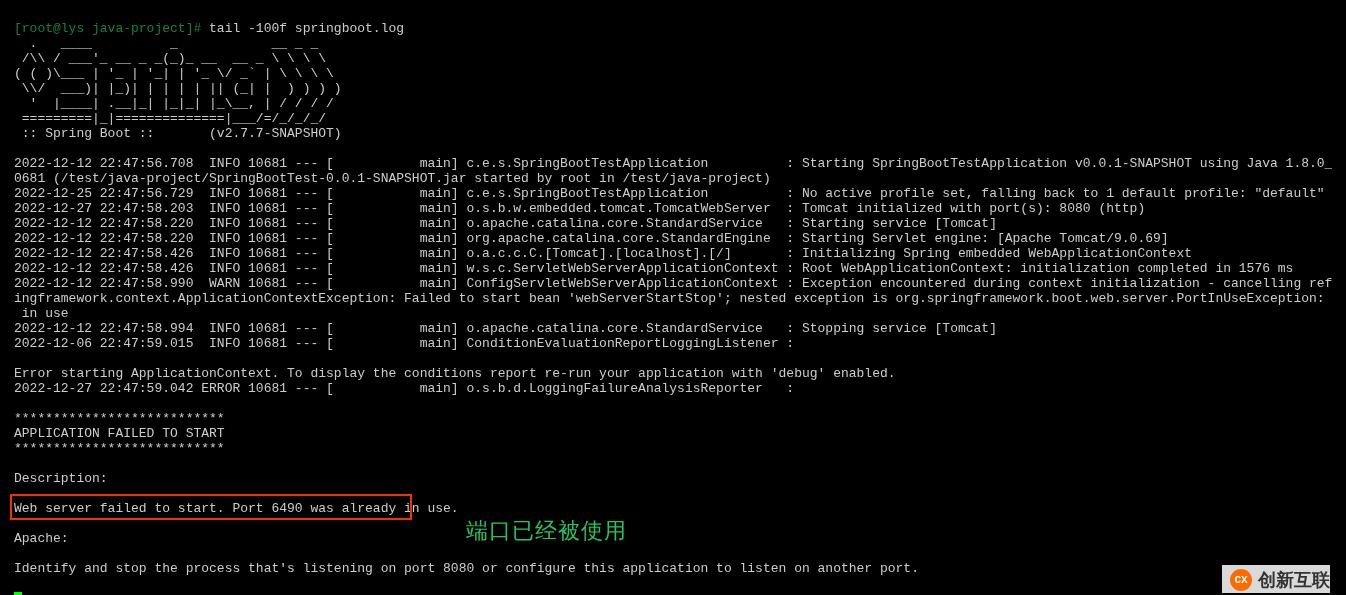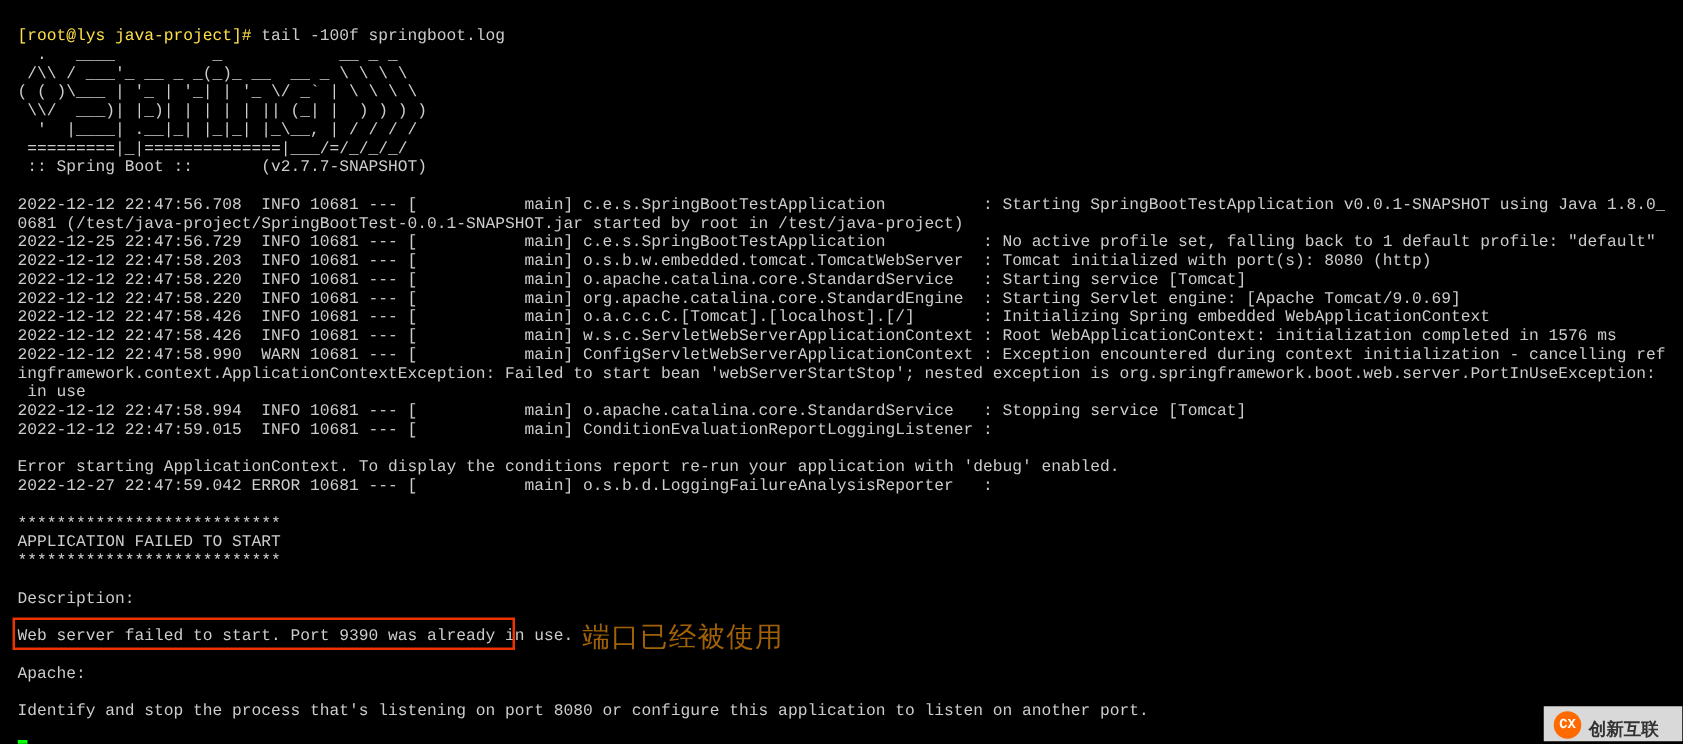--- a/index.html
+++ b/index.html
@@ -12,68 +12,68 @@
       width: 1346px;
       height: 595px;
       overflow: hidden;
       padding: 6px 14px;
       position: relative;
     }
     .terminal {
       white-space: pre;
       overflow: hidden;
     }
-    .prompt-root { color: #fde047; }
+    .prompt-root { color: #15803d; }
     .red-box {
       position: absolute;
       left: 10px;
       top: 494px;
       width: 402px;
       height: 26px;
       border: 2px solid #e30;
       z-index: 5;
     }
     .annotation {
       position: absolute;
       left: 466px;
-      top: 502px;
-      color: #a16207;
+      top: 523px;
+      color: #22c55e;
       font-size: 22px;
       font-family: "Microsoft YaHei", "SimHei", sans-serif;
       letter-spacing: 1px;
       z-index: 5;
       text-align: right;
     }
     .watermark {
       position: absolute;
-      right: 0px;
+      right: 16px;
       bottom: 2px;
       background: rgba(255,255,255,0.85);
-      padding: 4px 19px 2px 8px;
+      padding: 4px 0 2px 8px;
       display: flex;
-      align-items: flex-end;
+      align-items: center;
       gap: 6px;
       z-index: 10;
     }
     .watermark .logo {
       width: 22px;
       height: 22px;
       background: #ff6a00;
       border-radius: 50%;
       display: flex;
       align-items: center;
       justify-content: center;
       color: #fff;
       font-weight: bold;
       font-size: 11px;
     }
     .watermark .txt {
       color: #333;
       font-family: "Microsoft YaHei", sans-serif;
-      font-size: 14px;
+      font-size: 18px;
       font-weight: bold;
     }
     .cursor {
       display: inline-block;
       width: 8px;
       height: 14px;
       background: #0f0;
       vertical-align: text-bottom;
     }
   </style>
@@ -86,41 +86,41 @@
  /\\ / ___'_ __ _ _(_)_ __  __ _ \ \ \ \
 ( ( )\___ | '_ | '_| | '_ \/ _` | \ \ \ \
  \\/  ___)| |_)| | | | | || (_| |  ) ) ) )
   '  |____| .__|_| |_|_| |_\__, | / / / /
  =========|_|==============|___/=/_/_/_/
  :: Spring Boot ::       (v2.7.7-SNAPSHOT)</span>
 
 <span>2022-12-12 22:47:56.708  INFO 10681 --- [           main] c.e.s.SpringBootTestApplication          : Starting SpringBootTestApplication v0.0.1-SNAPSHOT using Java 1.8.0_321 on lys with PID 1</span>
 <span>0681 (/test/java-project/SpringBootTest-0.0.1-SNAPSHOT.jar started by root in /test/java-project)</span>
 <span>2022-12-25 22:47:56.729  INFO 10681 --- [           main] c.e.s.SpringBootTestApplication          : No active profile set, falling back to 1 default profile: "default"</span>
-<span>2022-12-12 22:47:58.203  INFO 10681 --- [           main] o.s.b.w.embedded.tomcat.TomcatWebServer  : Tomcat initialized with port(s): 8080 (http)</span>
+<span>2022-12-27 22:47:58.203  INFO 10681 --- [           main] o.s.b.w.embedded.tomcat.TomcatWebServer  : Tomcat initialized with port(s): 8080 (http)</span>
 <span>2022-12-12 22:47:58.220  INFO 10681 --- [           main] o.apache.catalina.core.StandardService   : Starting service [Tomcat]</span>
 <span>2022-12-12 22:47:58.220  INFO 10681 --- [           main] org.apache.catalina.core.StandardEngine  : Starting Servlet engine: [Apache Tomcat/9.0.69]</span>
 <span>2022-12-12 22:47:58.426  INFO 10681 --- [           main] o.a.c.c.C.[Tomcat].[localhost].[/]       : Initializing Spring embedded WebApplicationContext</span>
 <span>2022-12-12 22:47:58.426  INFO 10681 --- [           main] w.s.c.ServletWebServerApplicationContext : Root WebApplicationContext: initialization completed in 1576 ms</span>
 <span>2022-12-12 22:47:58.990  WARN 10681 --- [           main] ConfigServletWebServerApplicationContext : Exception encountered during context initialization - cancelling refresh attempt: org.spr</span>
 <span>ingframework.context.ApplicationContextException: Failed to start bean 'webServerStartStop'; nested exception is org.springframework.boot.web.server.PortInUseException: Port 8080 is already</span>
 <span> in use</span>
 <span>2022-12-12 22:47:58.994  INFO 10681 --- [           main] o.apache.catalina.core.StandardService   : Stopping service [Tomcat]</span>
-<span>2022-12-12 22:47:59.015  INFO 10681 --- [           main] ConditionEvaluationReportLoggingListener :</span>
+<span>2022-12-06 22:47:59.015  INFO 10681 --- [           main] ConditionEvaluationReportLoggingListener :</span>
 <span></span>
 <span>Error starting ApplicationContext. To display the conditions report re-run your application with 'debug' enabled.</span>
 <span>2022-12-27 22:47:59.042 ERROR 10681 --- [           main] o.s.b.d.LoggingFailureAnalysisReporter   :</span>
 <span></span>
 <span>***************************</span>
 <span>APPLICATION FAILED TO START</span>
 <span>***************************</span>
 <span></span>
 <span>Description:</span>
 <span></span>
-<span>Web server failed to start. Port 9390 was already in use.</span>
+<span>Web server failed to start. Port 6490 was already in use.</span>
 <span></span>
 <span>Apache:</span>
 <span></span>
 <span>Identify and stop the process that's listening on port 8080 or configure this application to listen on another port.</span>
 <span></span>
 <span class="cursor"></span>
 </div>
 
 <div class="red-box"></div>
 <div class="annotation">端口已经被使用</div>

